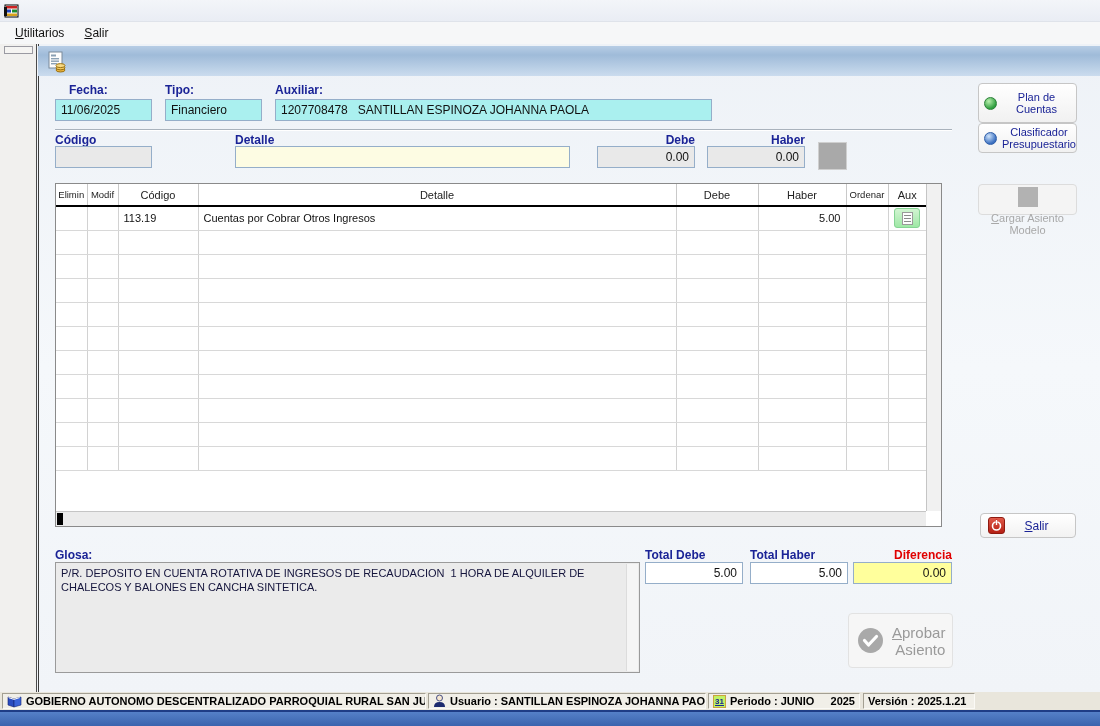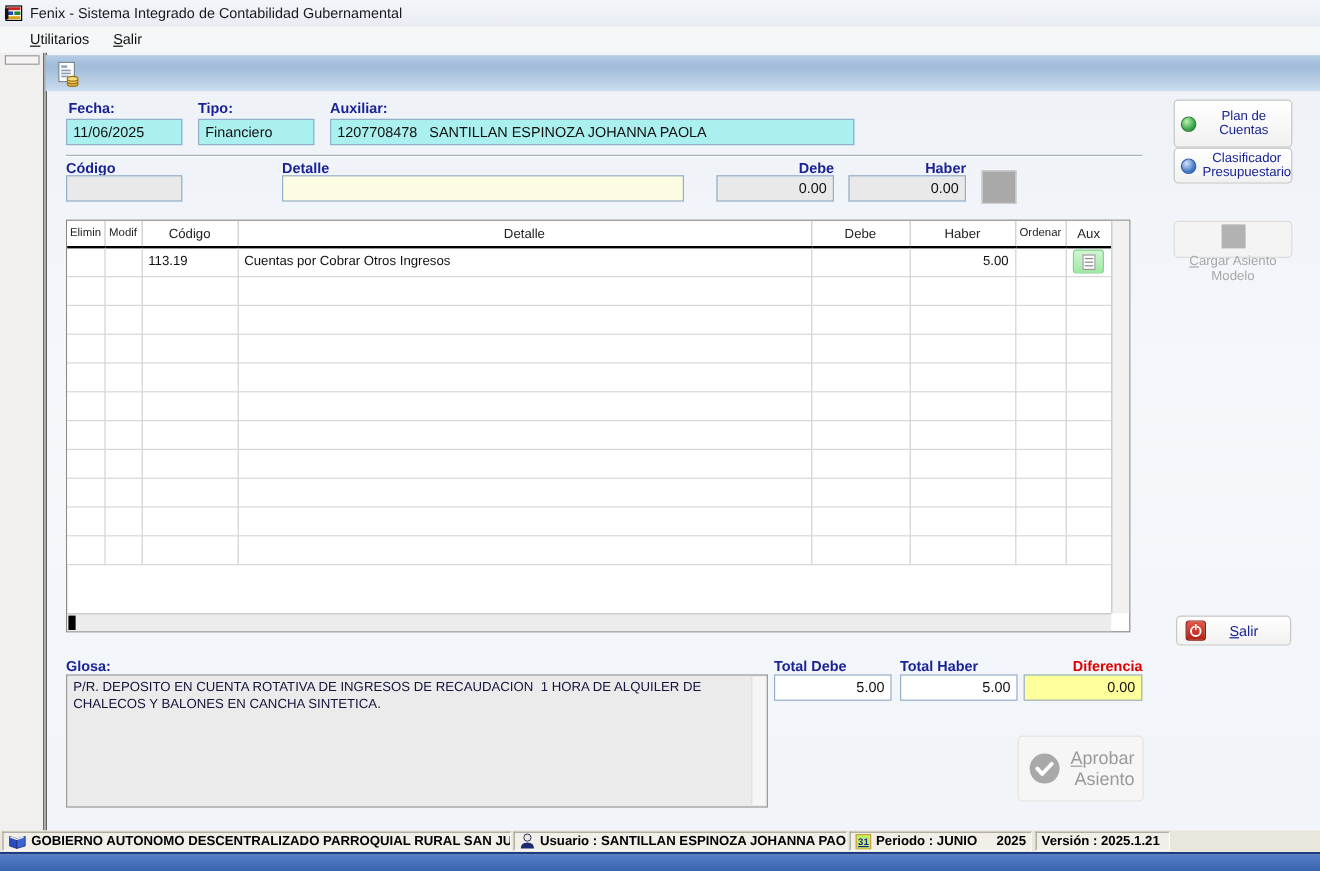--- a/index.html
+++ b/index.html
@@ -11,21 +11,21 @@
   
   .titlebar {
     position:absolute; left:0; top:0; width:1100px; height:22px;
     background:linear-gradient(180deg,#f3f5f9,#e9edf4);
     display:flex; align-items:center; padding-left:4px; gap:5px;
     border-bottom:1px solid #dfe3ea;
   }
   .titlebar .t-text { font-size:12px; color:#1a1a1a; }
   .menubar {
     position:absolute; left:0; top:22px; width:1100px; height:22px;
-    background:#f6f7f8; display:flex; align-items:center; padding-left:16px; gap:2px;
+    background:#f6f7f8; display:flex; align-items:center; padding-left:6px; gap:2px;
   }
   .menu-item { font-size:12px; color:#111; padding:2px 9px; cursor:default; }
   .accel { text-decoration:underline; }
   
   .left-strip {
     position:absolute; left:0; top:44px; width:37px; height:648px;
     background:#f1f0ee; border-right:1px solid #4a4a4a;
   }
   .toolbar-grip {
     position:absolute; left:4px; top:2px; width:29px; height:8px;
@@ -174,21 +174,20 @@
     <span style="display:inline-flex;">
       <svg width="16" height="16" viewBox="0 0 16 16">
         <rect x="1" y="2" width="13" height="12" fill="#fff" stroke="#000"></rect>
         <rect x="2" y="3" width="11" height="2.5" fill="#c22"></rect>
         <rect x="2" y="6.5" width="5" height="3" fill="#2244bb"></rect>
         <rect x="8" y="6.5" width="5" height="3" fill="#1d8a2c"></rect>
         <rect x="2" y="10.5" width="11" height="2.5" fill="#d9a21b"></rect>
         <rect x="0" y="4" width="3" height="9" fill="#111"></rect>
       </svg>
     </span>
-    <span class="t-text">Fenix - Sistema Integrado de Contabilidad Gubernamental</span>
   </div>
 
   <div class="menubar">
     <span class="menu-item"><span class="accel">U</span><span>tilitarios</span></span>
     <span class="menu-item"><span class="accel">S</span><span>alir</span></span>
   </div>
 
   <div class="left-strip">
     <div class="toolbar-grip"></div>
   </div>
@@ -201,21 +200,21 @@
       <rect x="4" y="3.5" width="5" height="2" fill="#8aa0b4"></rect>
       <rect x="4" y="7" width="8" height="1.4" fill="#8aa0b4"></rect>
       <rect x="4" y="9.5" width="8" height="1.4" fill="#8aa0b4"></rect>
       <rect x="4" y="12" width="6" height="1.4" fill="#8aa0b4"></rect>
       <ellipse cx="13.5" cy="19" rx="4.5" ry="2" fill="#e8b23c" stroke="#9a7214"></ellipse>
       <ellipse cx="13.5" cy="16.8" rx="4.5" ry="2" fill="#f3c95e" stroke="#9a7214"></ellipse>
       <ellipse cx="13.5" cy="14.6" rx="4.5" ry="2" fill="#f8da84" stroke="#9a7214"></ellipse>
     </svg>
   </span>
 
-  <span class="lbl" style="left:57px; top:83px;">Fecha:</span>
+  <span class="lbl" style="left:69px; top:83px;">Fecha:</span>
   <span class="lbl" style="left:165px; top:83px;">Tipo:</span>
   <span class="lbl" style="left:275px; top:83px;">Auxiliar:</span>
   <div class="fld cyan" style="left:55px;  top:99px; width:97px;">11/06/2025</div>
   <div class="fld cyan" style="left:165px; top:99px; width:97px;">Financiero</div>
   <div class="fld cyan" style="left:275px; top:99px; width:437px;">1207708478   SANTILLAN ESPINOZA JOHANNA PAOLA</div>
 
   <div class="sep"></div>
 
   <span class="lbl" style="left:55px;  top:133px;">Código</span>
   <span class="lbl" style="left:235px; top:133px;">Detalle</span>

